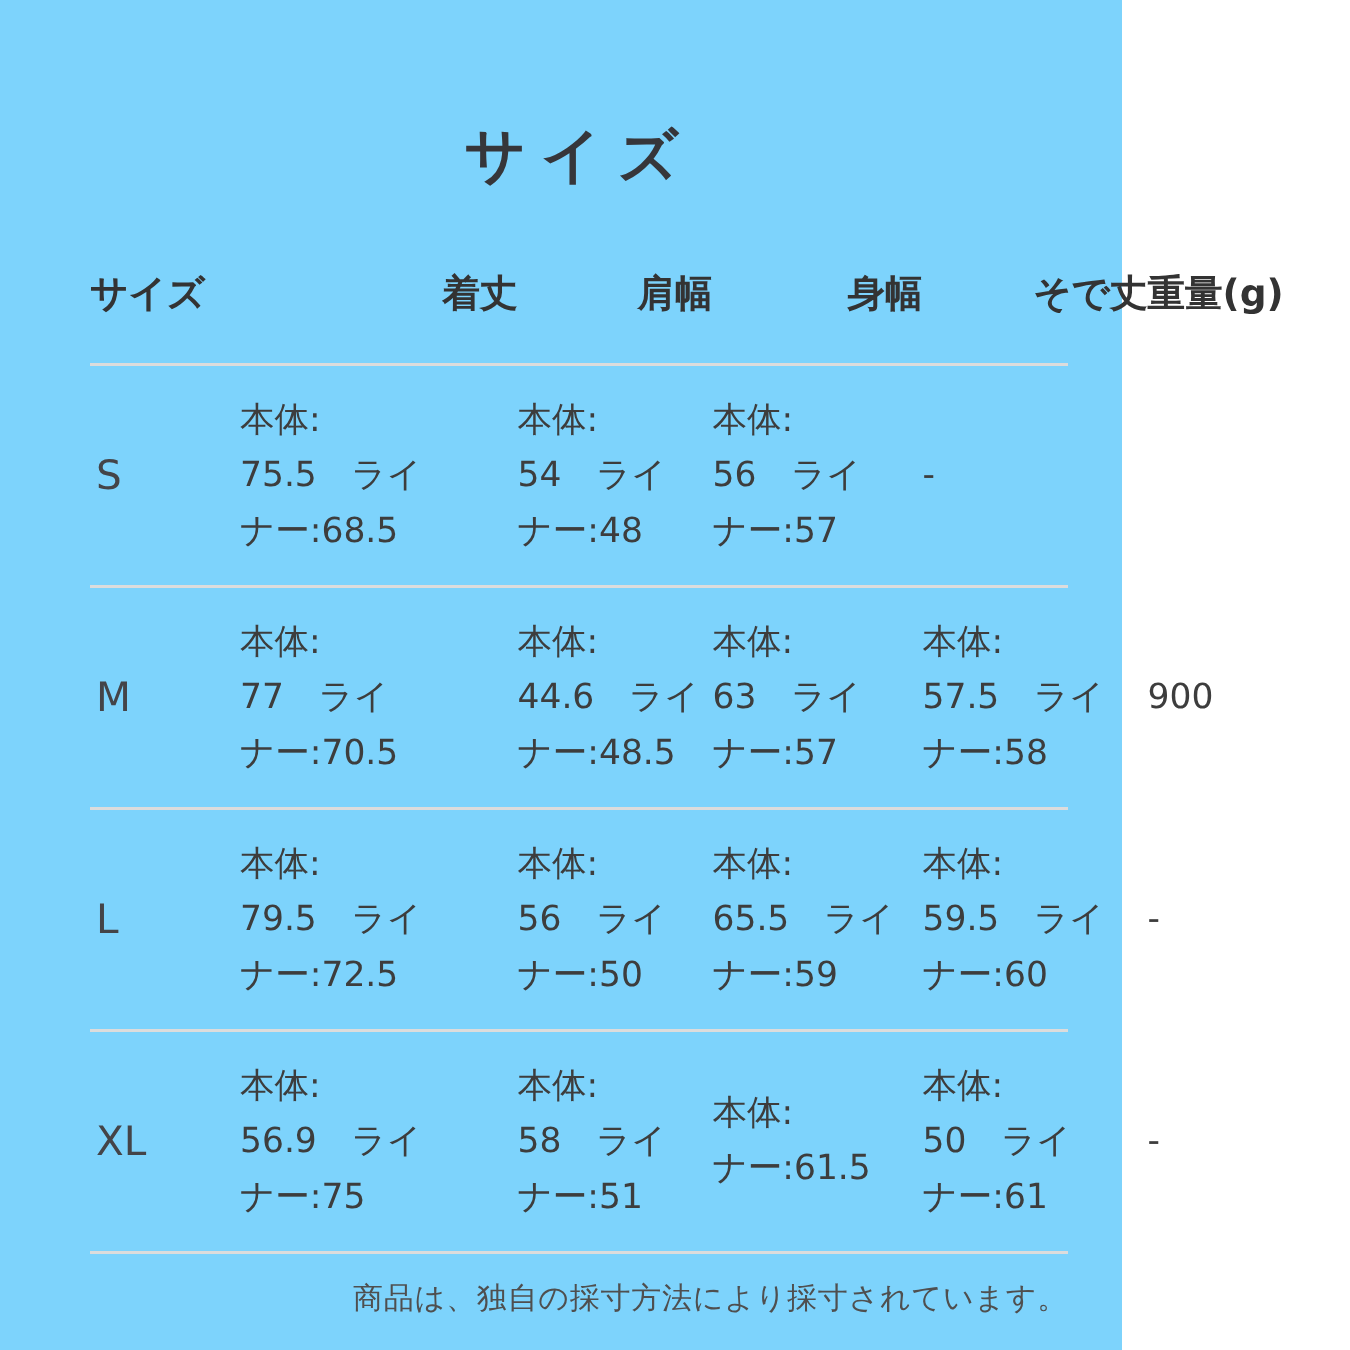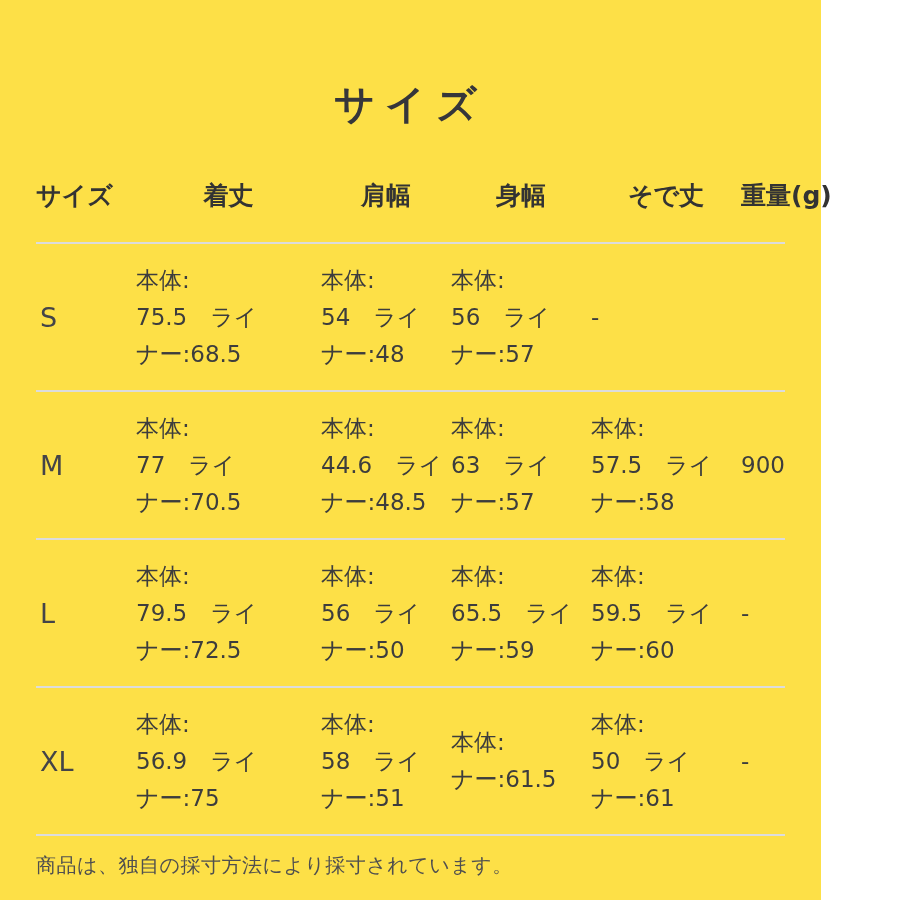--- a/index.html
+++ b/index.html
@@ -3,21 +3,21 @@
 <meta charset="utf-8">
 <style>
   html, body { margin: 0; padding: 0; }
   body {
     width: 900px; height: 900px;
     background: #ffffff;
     font-family: "DejaVu Sans", "Liberation Sans", sans-serif;
     color: #3d3d3d;
     overflow: hidden;
   }
-  .page { width: 821px; height: 900px; background: #fde047; }
+  .page { width: 724px; height: 900px; background: #7dd3fc; padding-left: 24px; }
 
   .title {
     margin: 0;
     padding-top: 78px;
     line-height: 52px;
     text-align: center;
     font-size: 40px;
     font-weight: bold;
     letter-spacing: 10px;
     color: #36363a;
@@ -33,21 +33,21 @@
   .thead {
     height: 112px;
     align-items: end;
     border-bottom: 2px solid #dcdcdc;
   }
   .th {
     padding-bottom: 30px;
     font-size: 25px;
     font-weight: bold;
     color: #333333;
-    text-align: center;
+    text-align: right;
     white-space: nowrap;
   }
   .th.first { text-align: left; padding-left: 0; }
 
   .row {
     height: 146px;
     align-items: center;
     border-bottom: 2px solid #dcdcdc;
   }
   .td {
@@ -58,20 +58,21 @@
   }
   .td.size-cell {
     text-align: left;
     padding-left: 4px;
     font-size: 27px;
     color: #444448;
   }
 
   .footer {
     margin: 16px 36px 0 36px;
+    text-align: right;
     font-size: 20px;
     color: #4f4f4f;
     letter-spacing: 0.5px;
   }
 </style>
 </head>
 <body>
 
 <div class="page">
   <h1 class="title">サイズ</h1>

